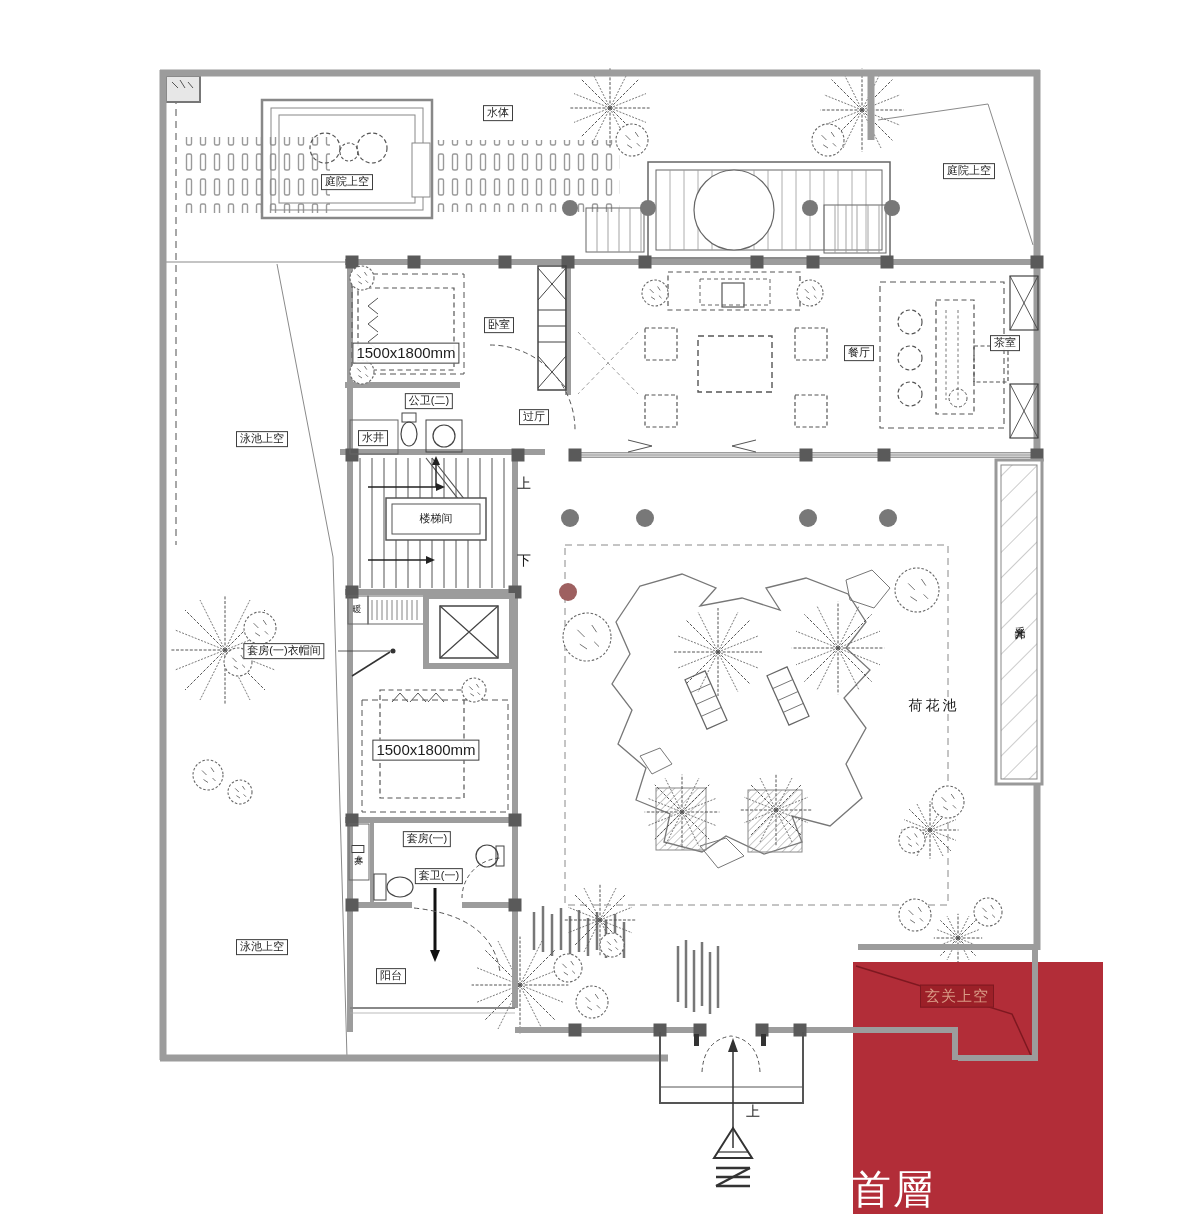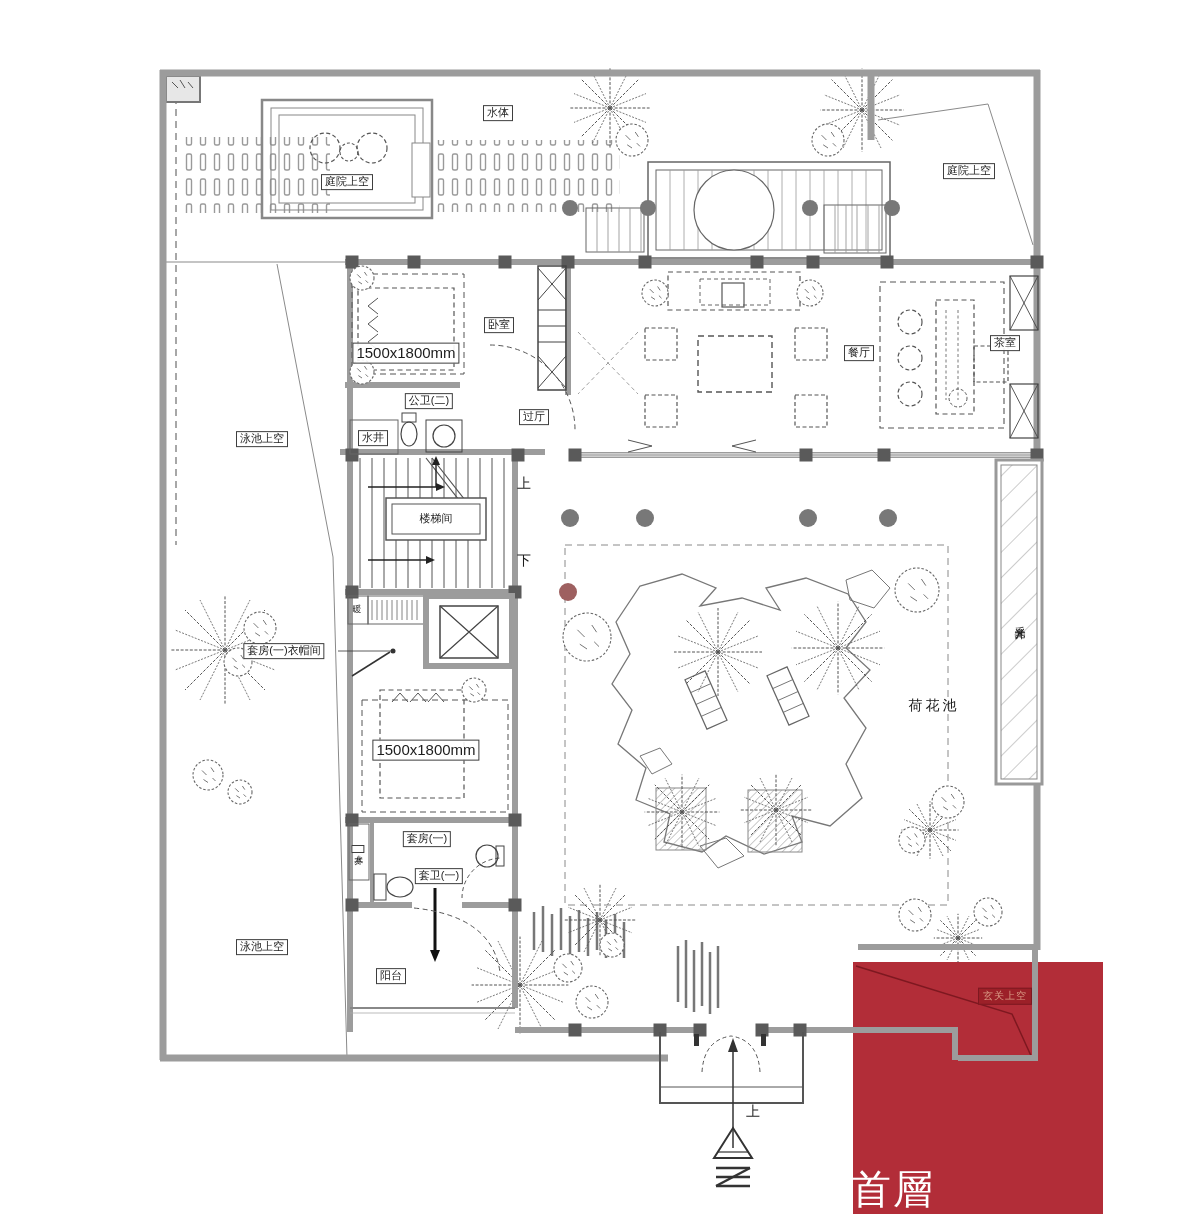--- a/index.html
+++ b/index.html
@@ -9,21 +9,21 @@
   .labels{position:absolute;left:0;top:0;width:100%;height:100%;text-align:center;}
   .lbl{position:absolute;transform:translate(-50%,-50%);font-size:11px;line-height:1.25;
        color:#1c1c1c;white-space:nowrap;}
   .lbl.box{border:1px solid #3e3e3e;background:rgba(255,255,255,.9);padding:0 3px;}
   .lbl.small{font-size:15px;}
   .lbl.tiny{font-size:9px;}
   .lbl.plain{background:transparent;}
   .lbl.big{font-size:14px;letter-spacing:3px;margin-left:28px;}
   .lbl.vert{writing-mode:vertical-rl;text-orientation:upright;letter-spacing:1px;padding:2px 0;}
   .entry-lbl{color:var(--label_red_text,#d99a85);border:1.5px solid var(--accent_red_dark,#6e141d);
-       background:var(--entry_box_fill,#9c2028);font-size:10px;padding:1px 4px;letter-spacing:1px;margin-left:48px;}
+       background:var(--entry_box_fill,#9c2028);font-size:15px;padding:1px 4px;letter-spacing:1px;}
   .floor-tag{position:absolute;left:851px;top:1162px;color:#fff;font-size:40px;letter-spacing:2px;
        font-family:"Liberation Sans","DejaVu Sans",sans-serif;}
 </style>
 </head>
 <body>
 
 <div class="canvas">
 
 <svg width="1200" height="1214" viewBox="0 0 1200 1214">
   <defs>

